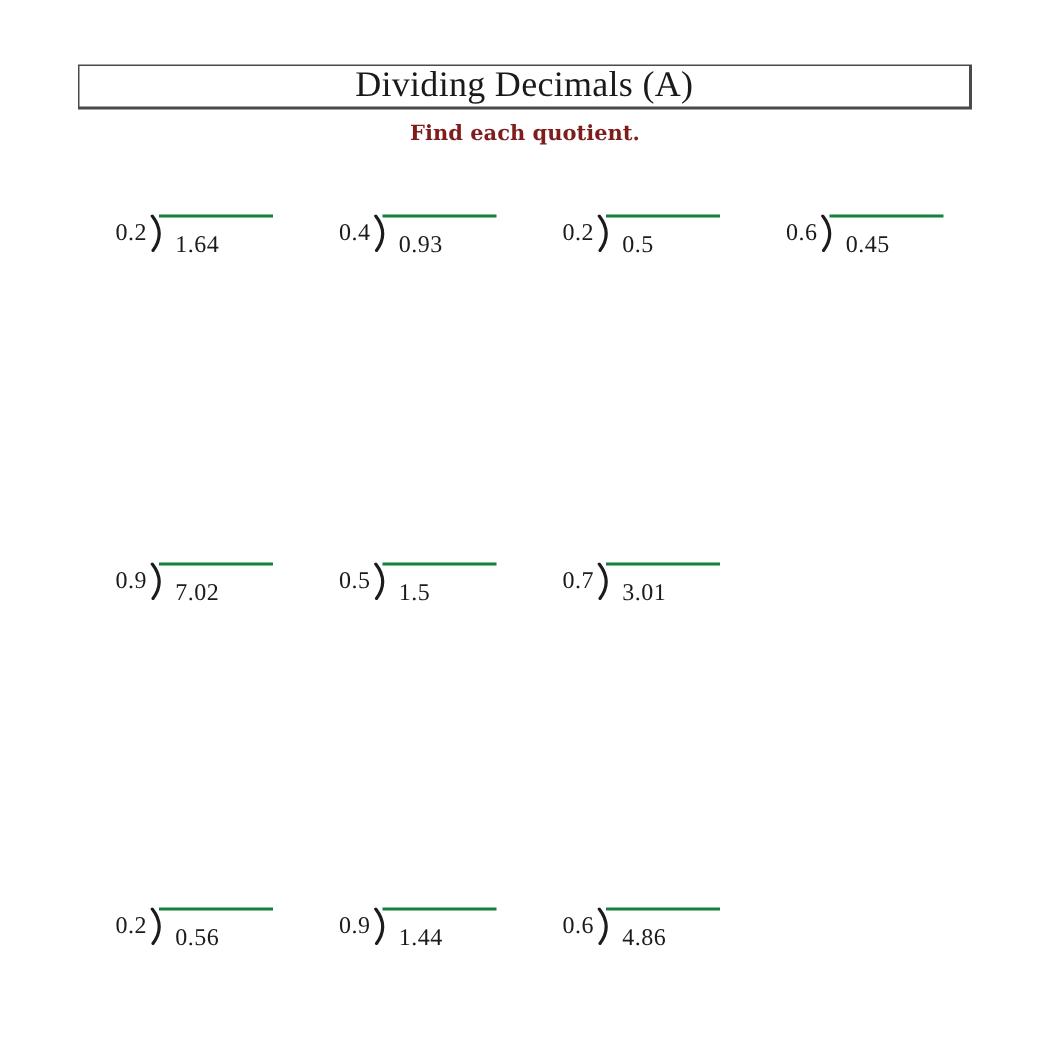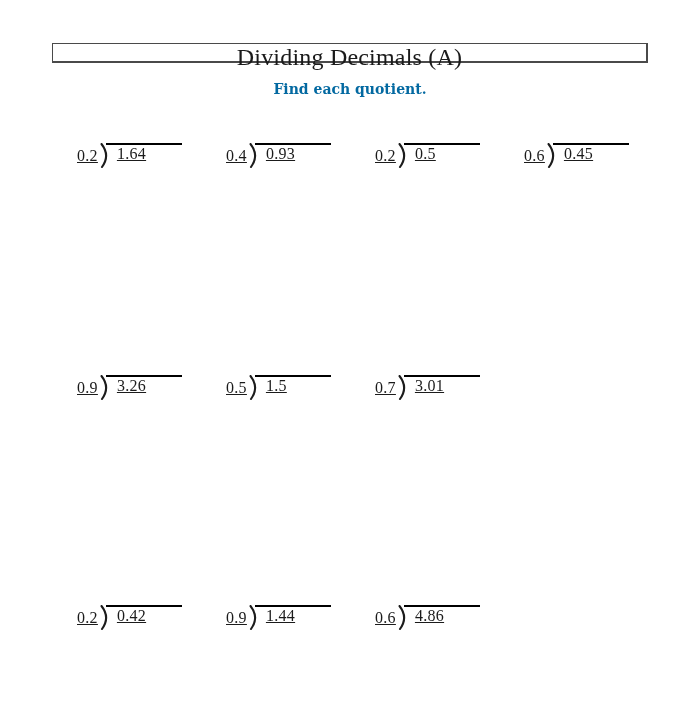--- a/index.html
+++ b/index.html
@@ -10,21 +10,21 @@
     background: #ffffff;
     font-family: "Liberation Serif", serif;
     color: #1b1b1b;
     overflow: hidden;
   }
   .title-box {
     position: absolute;
     left: 52px;
     top: 43px;
     width: 596px;
-    height: 20px;
+    height: 30px;
     box-sizing: border-box;
     border: 2px solid #4a4a4a;
     border-left-width: 1px;
     border-top-width: 1px;
     text-align: center;
   }
   .title-text {
     font-size: 24px;
     line-height: 27px;
     letter-spacing: 0.2px;
@@ -34,27 +34,26 @@
   .subtitle {
     position: absolute;
     left: 0;
     top: 79px;
     width: 700px;
     text-align: center;
     font-family: "DejaVu Serif", serif;
     font-weight: bold;
     font-size: 14px;
     line-height: 20px;
-    color: #0369a1;
+    color: #7f1d1d;
   }
   .prow {
     position: absolute;
     left: 77px;
     display: flex;
-    text-decoration: underline;
   }
   .prow.r1 { top: 143px; }
   .prow.r2 { top: 375px; }
   .prow.r3 { top: 605px; }
   .problem {
     width: 149px;
     flex: none;
     display: flex;
     align-items: flex-start;
     height: 26px;
@@ -70,22 +69,22 @@
     display: block;
     margin-left: 1px;
     margin-right: -6px;
     position: relative;
     z-index: 2;
   }
   .bracket svg { display: block; }
   .dividend {
     box-sizing: border-box;
     width: 76px;
-    border-top: 2px solid #000000;
-    padding: 1px 0 0 11px;
+    border-top: 2px solid #15803d;
+    padding: 11px 0 0 11px;
     font-size: 16px;
     line-height: 16px;
     white-space: nowrap;
     letter-spacing: 0.3px;
   }
 </style>
 </head>
 <body>
 
 <div class="page">
@@ -136,21 +135,21 @@
   </div>
 
   <div class="prow r2">
     <div class="problem">
       <span class="divisor">0.9</span>
       <span class="bracket">
           <svg width="13" height="25" viewBox="0 0 13 25">
             <path d="M2.5 1 Q 11.5 12.5 3 24" stroke="#1c1c1c" stroke-width="2.1" fill="none" stroke-linecap="round"></path>
           </svg>
         </span>
-      <span class="dividend">3.26</span>
+      <span class="dividend">7.02</span>
     </div>
     <div class="problem">
       <span class="divisor">0.5</span>
       <span class="bracket">
           <svg width="13" height="25" viewBox="0 0 13 25">
             <path d="M2.5 1 Q 11.5 12.5 3 24" stroke="#1c1c1c" stroke-width="2.1" fill="none" stroke-linecap="round"></path>
           </svg>
         </span>
       <span class="dividend">1.5</span>
     </div>
@@ -166,21 +165,21 @@
   </div>
 
   <div class="prow r3">
     <div class="problem">
       <span class="divisor">0.2</span>
       <span class="bracket">
           <svg width="13" height="25" viewBox="0 0 13 25">
             <path d="M2.5 1 Q 11.5 12.5 3 24" stroke="#1c1c1c" stroke-width="2.1" fill="none" stroke-linecap="round"></path>
           </svg>
         </span>
-      <span class="dividend">0.42</span>
+      <span class="dividend">0.56</span>
     </div>
     <div class="problem">
       <span class="divisor">0.9</span>
       <span class="bracket">
           <svg width="13" height="25" viewBox="0 0 13 25">
             <path d="M2.5 1 Q 11.5 12.5 3 24" stroke="#1c1c1c" stroke-width="2.1" fill="none" stroke-linecap="round"></path>
           </svg>
         </span>
       <span class="dividend">1.44</span>
     </div>

